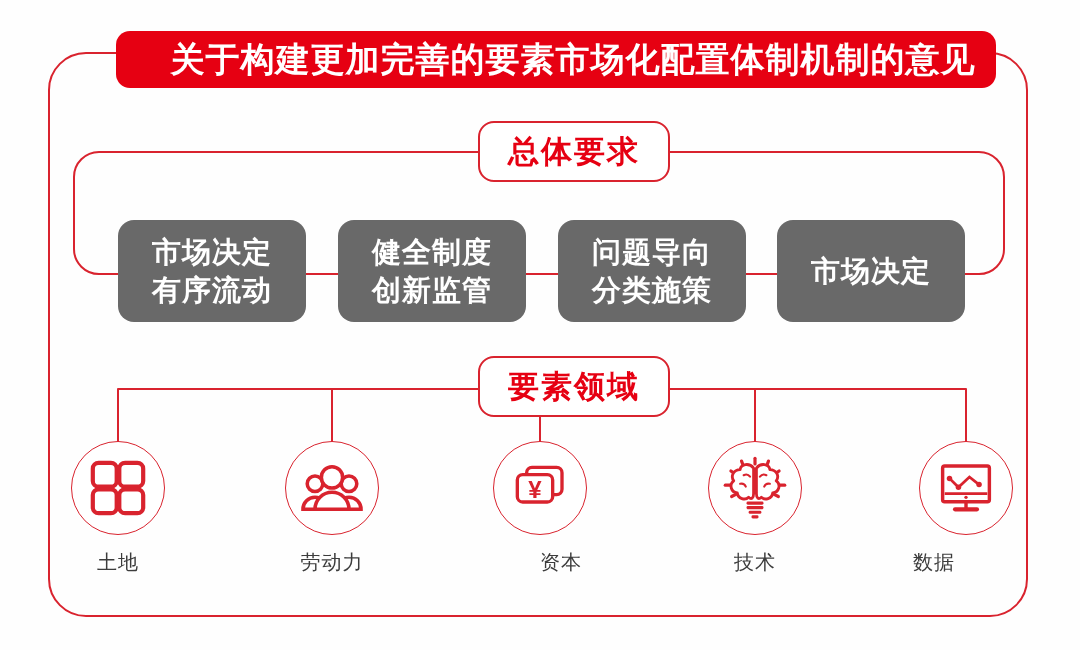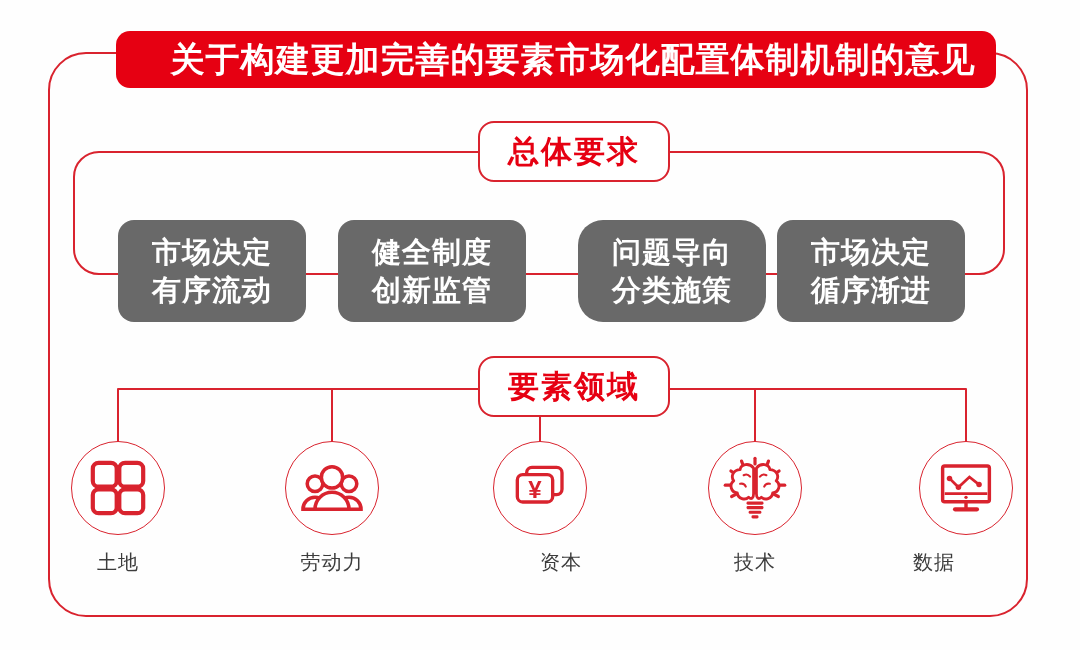--- a/index.html
+++ b/index.html
@@ -73,27 +73,26 @@
   </div>
 
   <div class="pillar" style="left:118px;">
     <span>市场决定</span>
     <span>有序流动</span>
   </div>
   <div class="pillar" style="left:338px;">
     <span>健全制度</span>
     <span>创新监管</span>
   </div>
-  <div class="pillar" style="left:578px;border-radius:25px;">
+  <div class="pillar" style="left:558px;">
     <span>问题导向</span>
     <span>分类施策</span>
   </div>
   <div class="pillar" style="left:777px;">
     <span>市场决定</span>
-    <span>循序渐进</span>
   </div>
 
   <div class="section-pill pill-factors">
     <span>要素领域</span>
   </div>
 
   <div class="factor-circle" style="left:71px;">
     <svg width="62" height="62" viewBox="0 0 96 96">
       <g fill="none" stroke="#d9232e" stroke-width="6.5">
         <rect x="9" y="9" width="37" height="37" rx="9"></rect>

